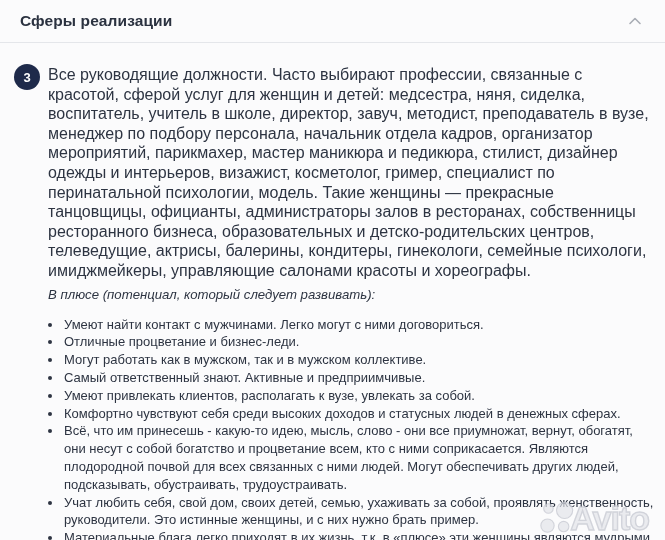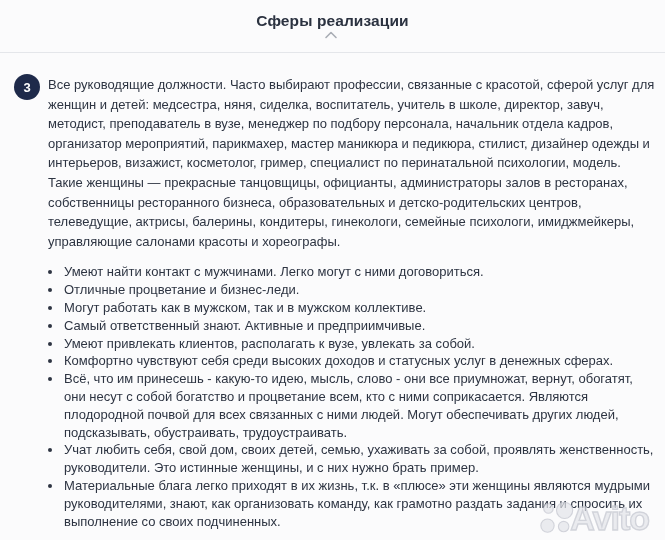--- a/index.html
+++ b/index.html
@@ -8,34 +8,33 @@
     background:#fbfbfc;
     font-family:"Liberation Sans", sans-serif;
     color:#2d3442;
     overflow:hidden;
     position:relative;
   }
   .accordion-header {
     display:flex; justify-content:space-between; align-items:center;
     padding:12px 20px 12px 20px;
     border-bottom:1px solid #e4e6ea;
-    flex-direction:column;
   }
   .accordion-title { font-size:15.5px; font-weight:700; letter-spacing:.1px; color:#2b3240; }
   .chevron { width:14px; height:10px; display:block; margin-right:3px; }
   .content { padding:20px 10px 0 14px; }
   .lead-row { display:flex; align-items:flex-start; gap:8px; }
   .num-badge {
     flex:0 0 26px; width:26px; height:26px; border-radius:50%;
     background:#1e2a4a; color:#ffffff;
     font-size:13px; font-weight:700;
     display:flex; align-items:center; justify-content:center;
     margin-top:1px;
   }
-  .paragraph { font-size:13px; line-height:19.6px; padding-top:2px; }
+  .paragraph { font-size:16px; line-height:19.6px; padding-top:2px; }
   .subheading {
     font-style:italic; font-size:13.2px; line-height:19px;
     margin:4px 0 0 34px;
   }
   ul.plus-list {
     margin:12px 0 0 34px;
     padding-left:15px;
     font-size:13px;
     line-height:17.8px;
     list-style:disc outside;
@@ -65,28 +64,29 @@
     </svg>
   </span>
 </div>
 
 <div class="content">
   <div class="lead-row">
     <div class="num-badge">3</div>
     <div class="paragraph">Все руководящие должности. Часто выбирают профессии, связанные с красотой, сферой услуг для женщин и детей: медсестра, няня, сиделка, воспитатель, учитель в школе, директор, завуч, методист, преподаватель в вузе, менеджер по подбору персонала, начальник отдела кадров, организатор мероприятий, парикмахер, мастер маникюра и педикюра, стилист, дизайнер одежды и интерьеров, визажист, косметолог, гример, специалист по перинатальной психологии, модель. Такие женщины — прекрасные танцовщицы, официанты, администраторы залов в ресторанах, собственницы ресторанного бизнеса, образовательных и детско-родительских центров, телеведущие, актрисы, балерины, кондитеры, гинекологи, семейные психологи, имиджмейкеры, управляющие салонами красоты и хореографы.</div>
   </div>
 
+  <div class="subheading">В плюсе (потенциал, который следует развивать):</div>
 
   <ul class="plus-list">
     <li>Умеют найти контакт с мужчинами. Легко могут с ними договориться.</li>
     <li>Отличные процветание и бизнес-леди.</li>
     <li>Могут работать как в мужском, так и в мужском коллективе.</li>
     <li>Самый ответственный знают. Активные и предприимчивые.</li>
     <li>Умеют привлекать клиентов, располагать к вузе, увлекать за собой.</li>
-    <li>Комфортно чувствуют себя среди высоких доходов и статусных услуг в денежных сферах.</li>
+    <li>Комфортно чувствуют себя среди высоких доходов и статусных людей в денежных сферах.</li>
     <li>Всё, что им принесешь - какую-то идею, мысль, слово - они все приумножат, вернут, обогатят, они несут с собой богатство и процветание всем, кто с ними соприкасается. Являются плодородной почвой для всех связанных с ними людей. Могут обеспечивать других людей, подсказывать, обустраивать, трудоустраивать.</li>
     <li>Учат любить себя, свой дом, своих детей, семью, ухаживать за собой, проявлять женственность, руководители. Это истинные женщины, и с них нужно брать пример.</li>
     <li>Материальные блага легко приходят в их жизнь, т.к. в «плюсе» эти женщины являются мудрыми руководителями, знают, как организовать команду, как грамотно раздать задания и спросить их выполнение со своих подчиненных.</li>
   </ul>
 </div>
 
 <div class="watermark">
   <svg class="wm-logo" viewBox="0 0 40 40">
     <circle cx="11" cy="10" r="5" fill="rgba(226,228,233,0.8)" stroke="rgba(198,201,209,0.9)" stroke-width="1.2"></circle>
     <circle cx="28" cy="12" r="8.5" fill="rgba(226,228,233,0.8)" stroke="rgba(198,201,209,0.9)" stroke-width="1.2"></circle>

